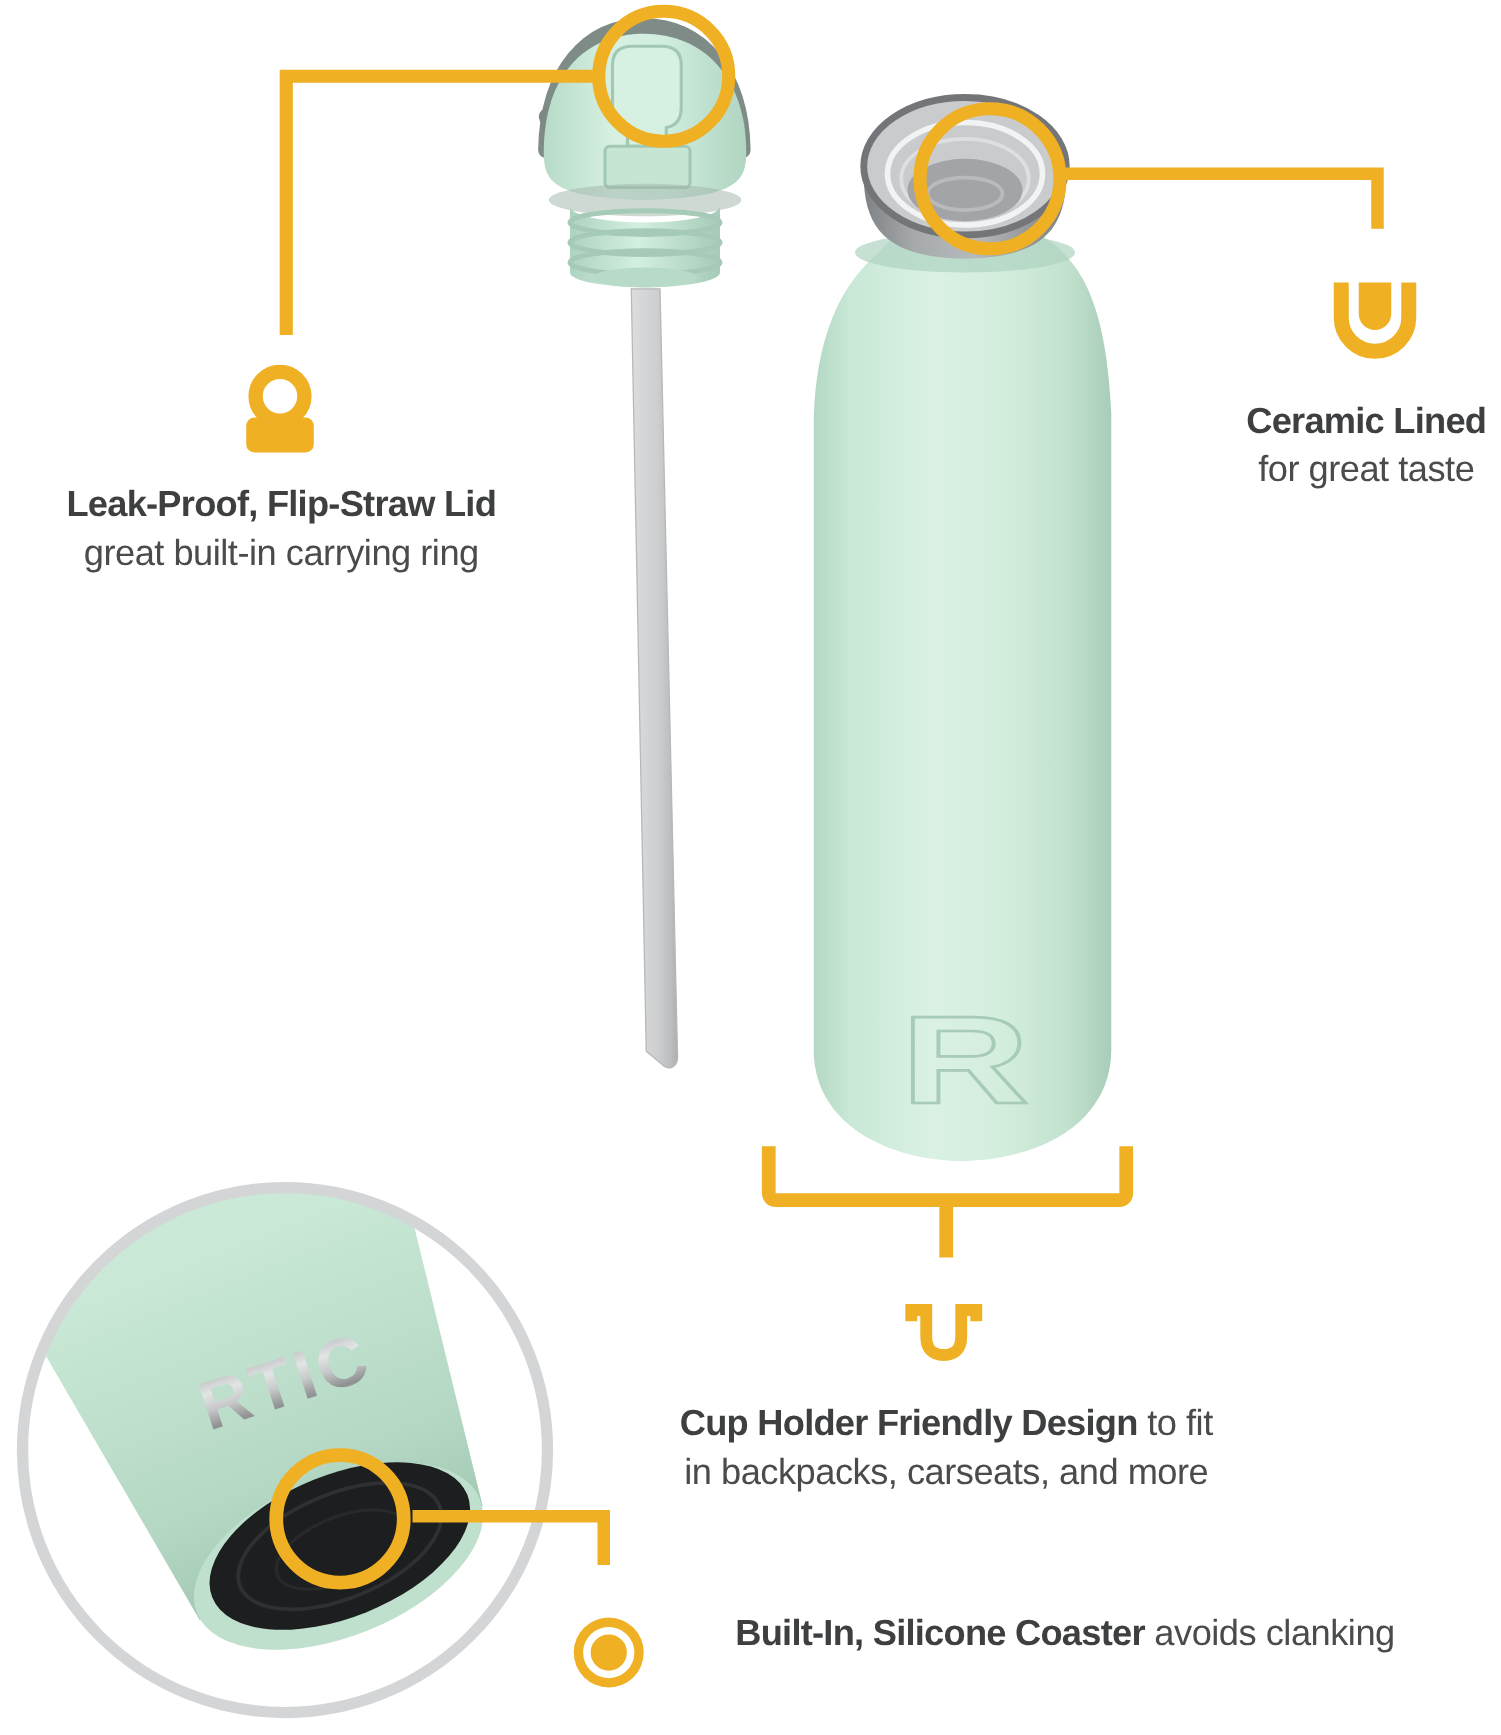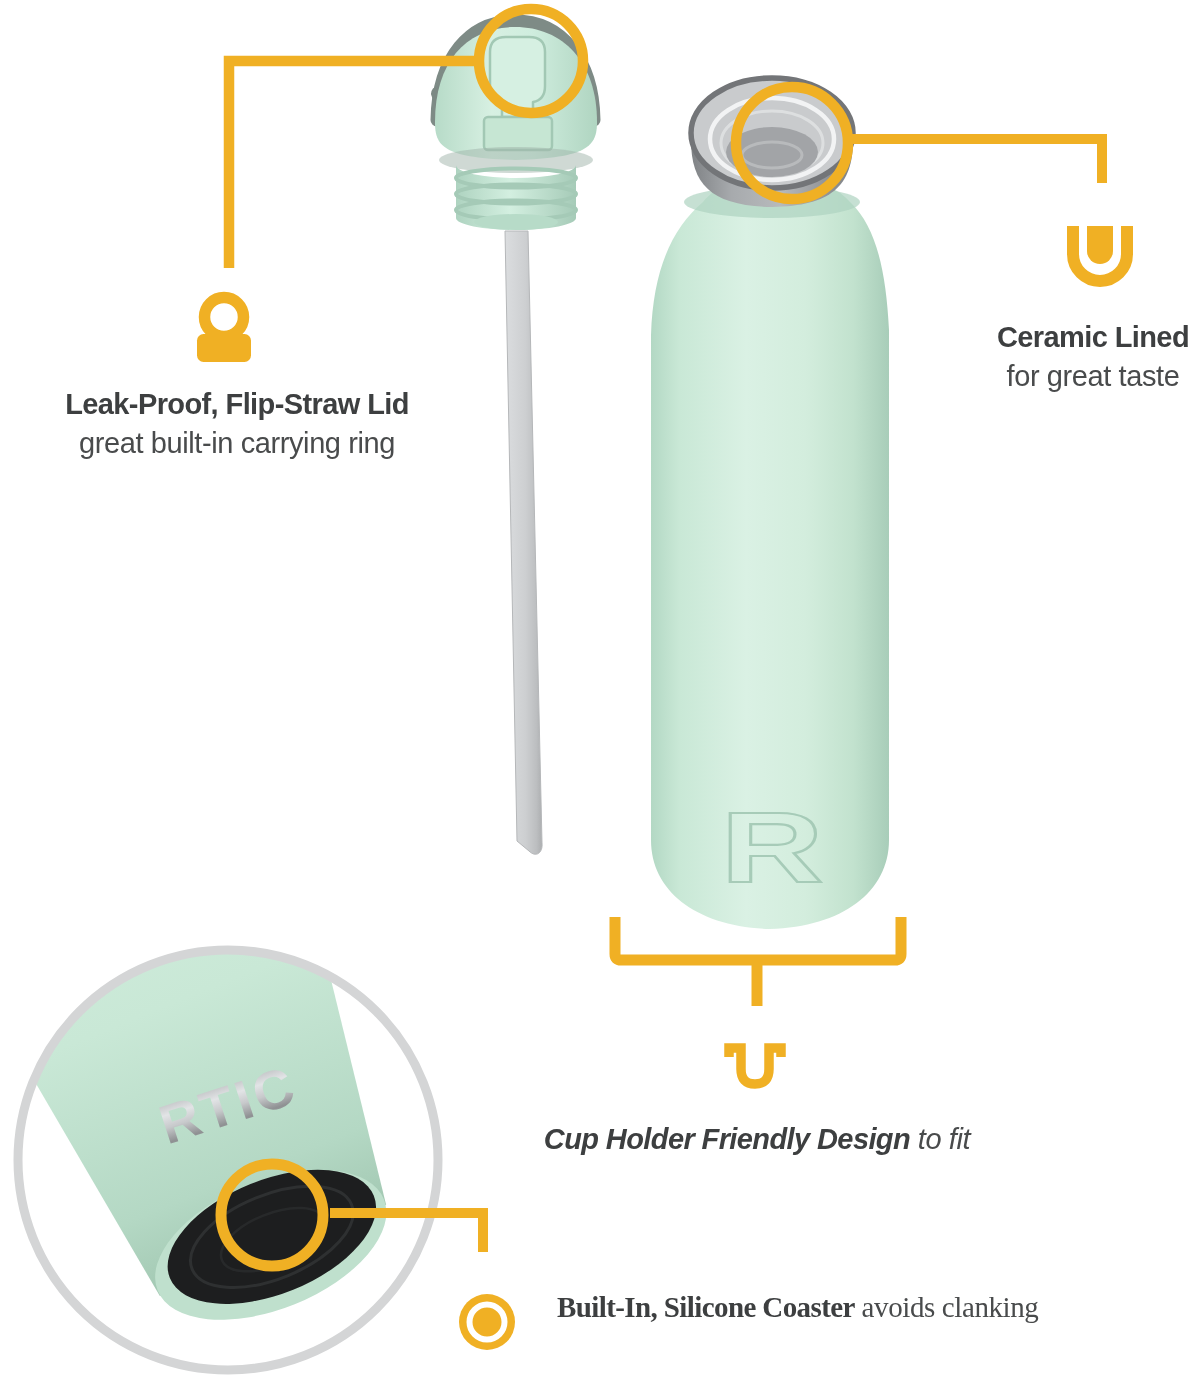--- a/index.html
+++ b/index.html
@@ -7,24 +7,24 @@
     position:relative; width:1201px; height:1388px; background:#ffffff;
     overflow:hidden; font-family:"Liberation Sans", sans-serif;
   }
   svg.art { position:absolute; left:0; top:0; }
   .callout {
     position:absolute; color:#494b4c; font-size:29px; line-height:39px;
     letter-spacing:-0.4px; font-family:"Liberation Sans", sans-serif;
   }
   .callout b, .callout .b { font-weight:bold; color:#3d3f40; letter-spacing:-0.6px; }
   .center { text-align:center; }
-  #co-lid     { left:32px;  top:385px;  width:410px; }
+  #co-lid     { left:20px;  top:385px;  width:410px; }
   #co-ceramic { left:935px; top:318px;  width:316px; white-space:nowrap; }
-  #co-cup     { left:497px; top:1120px; width:520px;font-style:italic; }
-  #co-coaster { left:557px; top:1288px; width:590px; text-align:left;font-family:Liberation Serif, serif; }
+  #co-cup     { left:497px; top:1120px; width:520px; }
+  #co-coaster { left:557px; top:1288px; width:590px; text-align:center; }
 </style>
 </head>
 <body>
 
 <div class="stage">
 
 <svg class="art" width="1201" height="1388" viewBox="0 0 1201 1388">
   <defs>
     <linearGradient id="gLid" x1="0" y1="0" x2="1" y2="0">
       <stop offset="0" stop-color="#b7dbc8"></stop>
@@ -162,19 +162,20 @@
   <div>great built-in carrying ring</div>
 </div>
 
 <div class="callout center" id="co-ceramic">
   <div class="b">Ceramic Lined</div>
   <div>for great taste</div>
 </div>
 
 <div class="callout center" id="co-cup">
   <div><b>Cup Holder Friendly Design</b><span> to fit</span></div>
+  <div>in backpacks, carseats, and more</div>
 </div>
 
 <div class="callout" id="co-coaster">
   <div><b>Built-In, Silicone Coaster</b><span> avoids clanking</span></div>
 </div>
 
 </div>
 
 </body></html>

